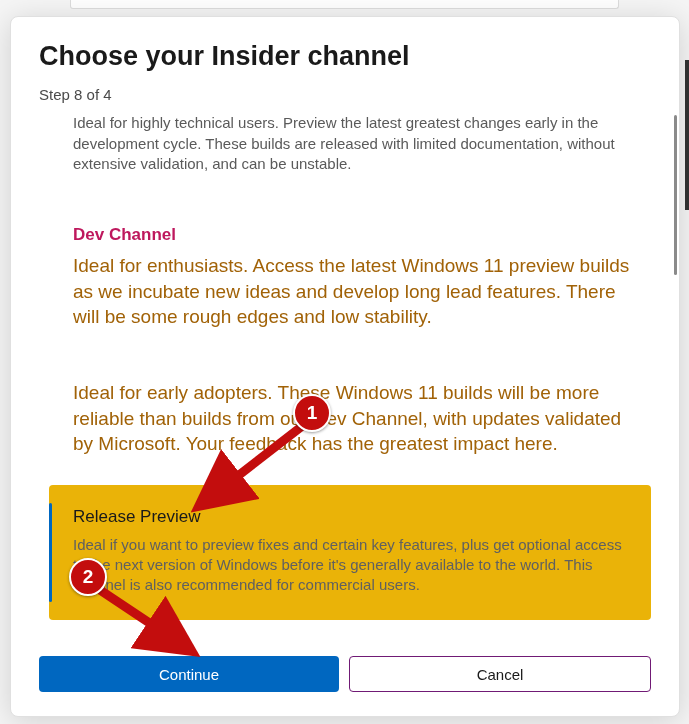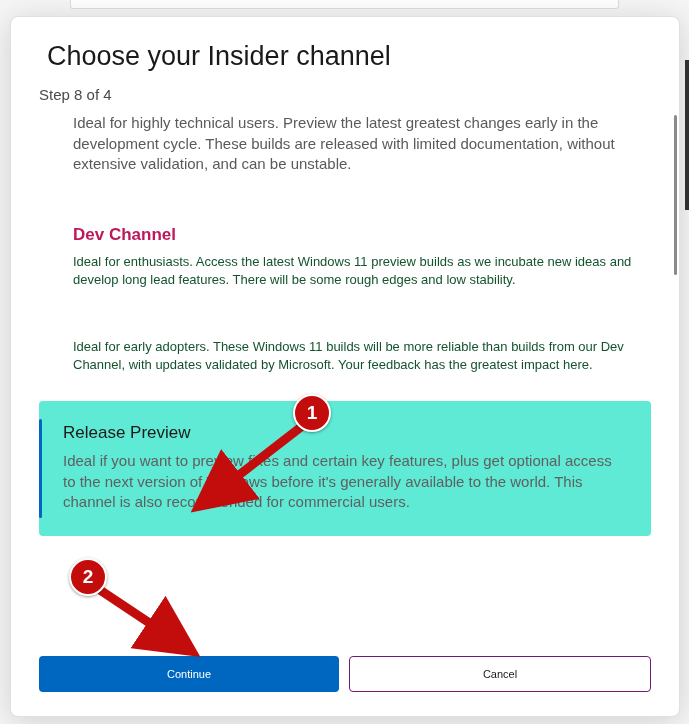--- a/index.html
+++ b/index.html
@@ -36,23 +36,23 @@
     border: 1px solid #e0e0e0;
     box-sizing: border-box;
     display: flex;
     flex-direction: column;
   }
   .dialog-header {
     padding: 24px 28px 0 28px;
   }
   .dialog-title {
     font-size: 27px;
-    font-weight: 400;
+    font-weight: 700;
     color: #1a1a1a;
-    margin: 0 0 14px 8px;
+    margin: 0 0 14px 0;
   }
   .dialog-step {
     font-size: 15px;
     color: #4a4a4a;
     margin: 0 0 10px 0;
   }
   .dialog-body {
     flex: 1;
     overflow: hidden;
     padding: 0 36px 0 28px;
@@ -68,34 +68,35 @@
     color: #5a5a5a;
     margin: 0;
   }
   .channel-title {
     font-size: 17px;
     color: #be185d;
     margin: 0 0 8px 0;
     font-weight: 700;
   }
   .channel-desc {
-    font-size: 13px;
+    font-size: 19px;
     line-height: 1.35;
-    color: #14532d;
+    color: #a16207;
     margin: 0;
   }
   .top-desc-block {
     padding: 0 0 50px 34px;
   }
   .option-block {
     padding: 0 0 50px 34px;
   }
   .selected-block {
+    margin-left: 10px;
     margin-right: -8px;
-    background: #5eead4;
+    background: #eab308;
     border-radius: 4px;
     padding: 22px 26px 24px 24px;
     position: relative;
   }
   .selected-block::before {
     content: "";
     position: absolute;
     left: 0;
     top: 18px;
     bottom: 18px;
@@ -113,21 +114,21 @@
   }
   .dialog-footer {
     display: flex;
     gap: 10px;
     padding: 26px 28px 24px 28px;
   }
   .btn {
     flex: 1;
     height: 36px;
     border-radius: 4px;
-    font-size: 11px;
+    font-size: 15px;
     border: none;
     cursor: pointer;
     font-family: inherit;
   }
   .btn-primary {
     background: #0067c0;
     color: #ffffff;
   }
   .btn-secondary {
     background: #ffffff;

